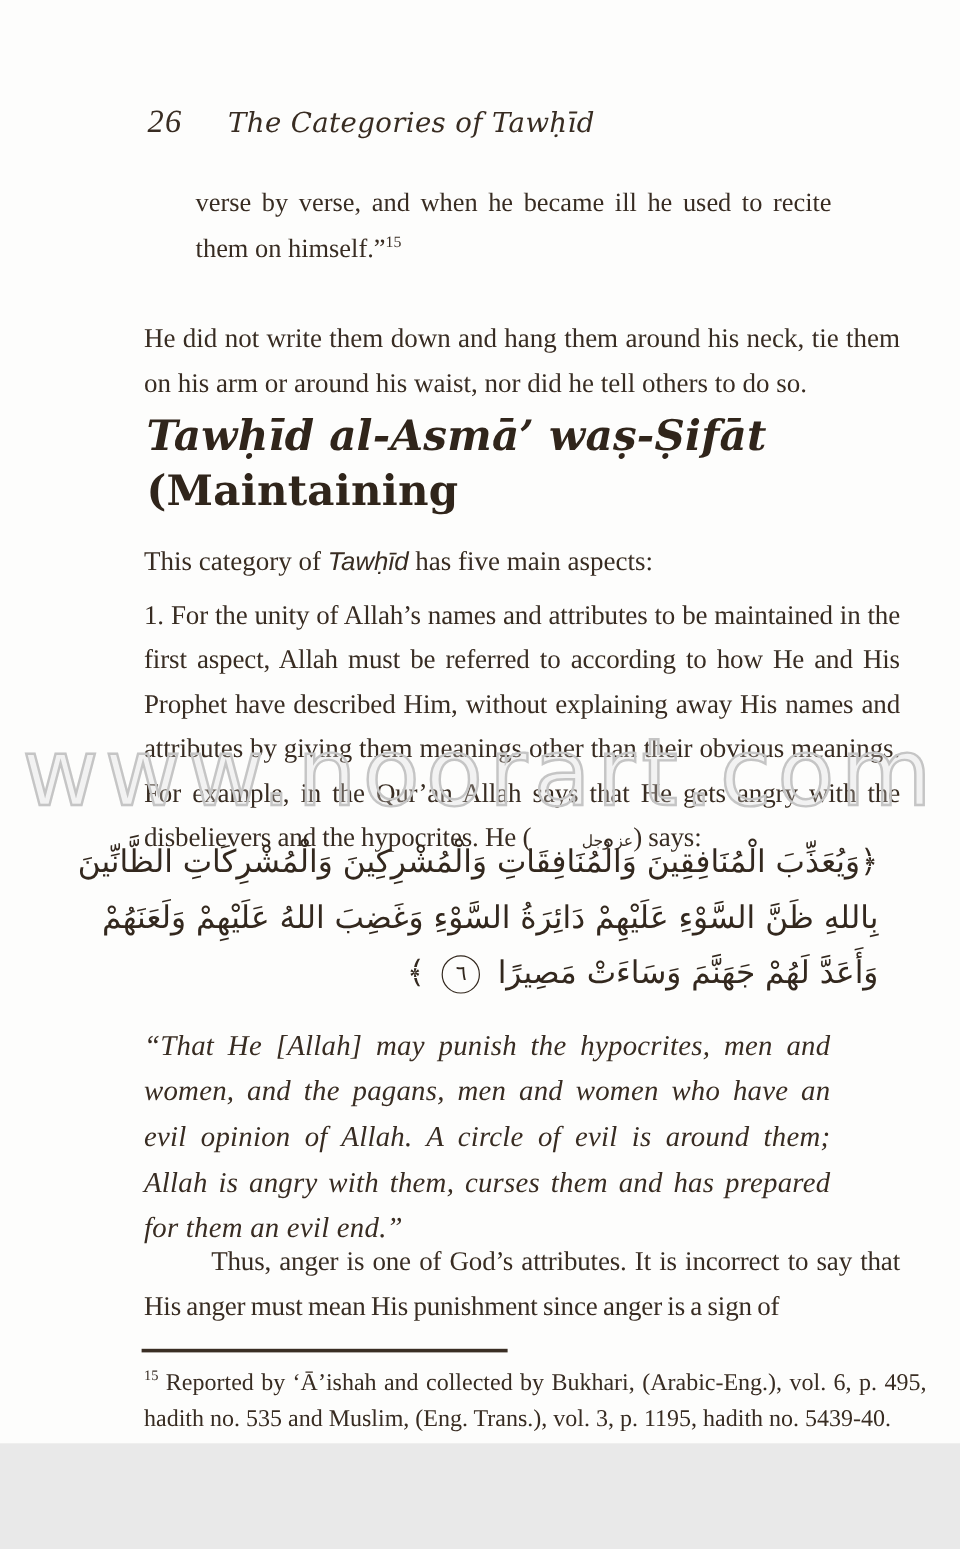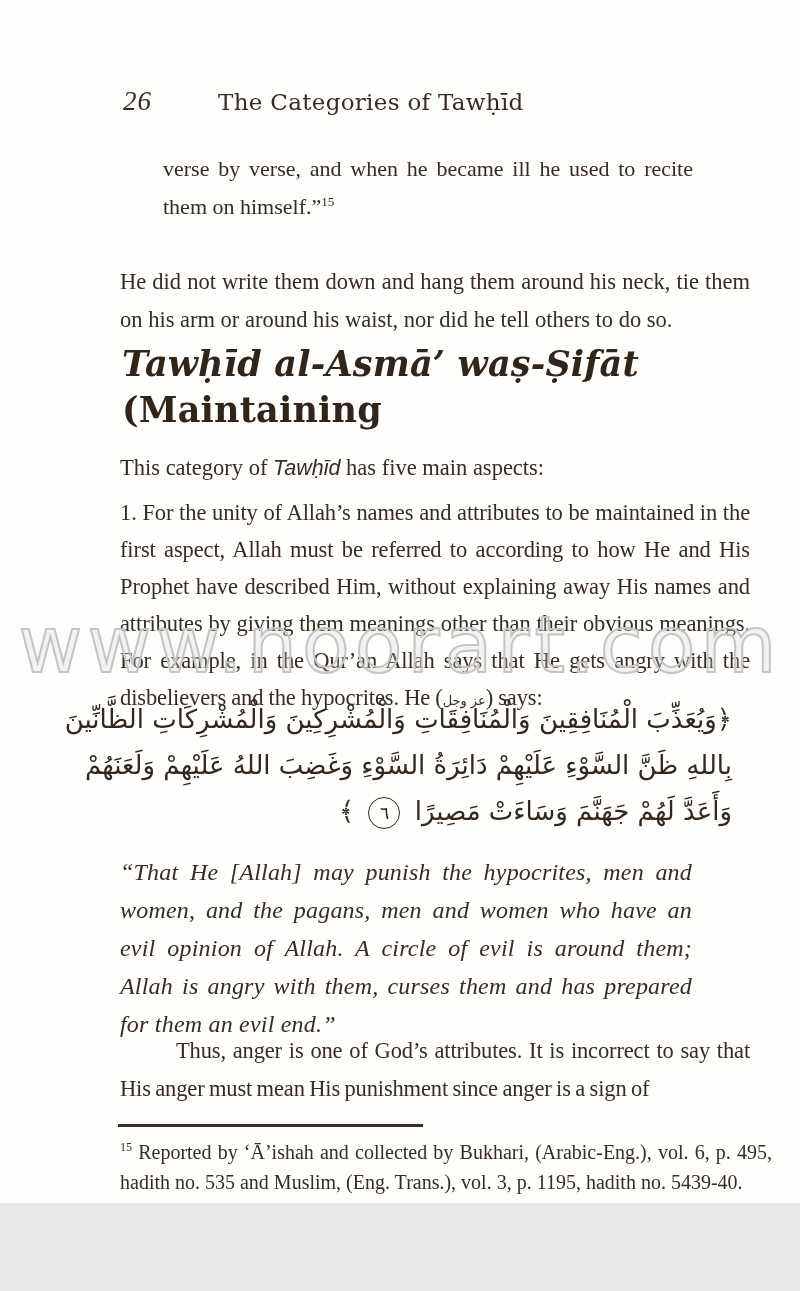--- a/index.html
+++ b/index.html
@@ -9,21 +9,21 @@
     background:#fdfdfc;
     overflow:hidden;
     font-family:"Liberation Serif", serif;
     color:#382c22;
   }
   .abs{position:absolute;}
 
   
   #header{top:86px;left:123px;width:630px;display:flex;align-items:baseline;}
   #page-number{font-style:italic;font-size:27px;letter-spacing:1px;}
-  #running-title{font-family:"DejaVu Serif", serif;font-size:23px;margin-left:66px;letter-spacing:0.3px;}
+  #running-title{font-family:"DejaVu Serif", serif;font-style:italic;font-size:23px;margin-left:38px;letter-spacing:0.3px;}
 
   
   #quote-top{top:150px;left:163px;width:530px;font-size:22px;line-height:38px;text-align:justify;}
   sup.fn{font-size:0.6em;vertical-align:super;line-height:0;}
 
   
   .body-par{left:120px;width:630px;font-size:22.5px;line-height:38px;text-align:justify;}
   #para-neck{top:263px;}
 
   
@@ -31,21 +31,21 @@
     top:341px;left:122px;width:660px;
     font-family:"DejaVu Serif", serif;font-weight:bold;
     font-size:35px;line-height:46px;color:#30251b;letter-spacing:0.2px;
   }
   .translit{font-style:italic;}
 
   #category-line{top:449px;left:120px;width:630px;font-size:22.5px;line-height:38px;}
   .term-it{font-family:Liberation Sans, sans-serif;font-style:italic;font-size:21.5px;}
 
   #aspect-1{top:494px;letter-spacing:-0.12px;word-spacing:-0.3px;line-height:37px;}
-  .honorific{font-family:"DejaVu Sans", sans-serif;font-size:13px;}
+  .honorific{font-family:"DejaVu Sans", sans-serif;font-size:13px;margin-left:42px;}
 
   
   #arabic-verse{
     top:696px;left:120px;width:612px;
     direction:rtl;
     font-family:"DejaVu Sans", sans-serif;
     font-size:26px;line-height:46px;
     color:#33281e;
     text-align:right;
   }

